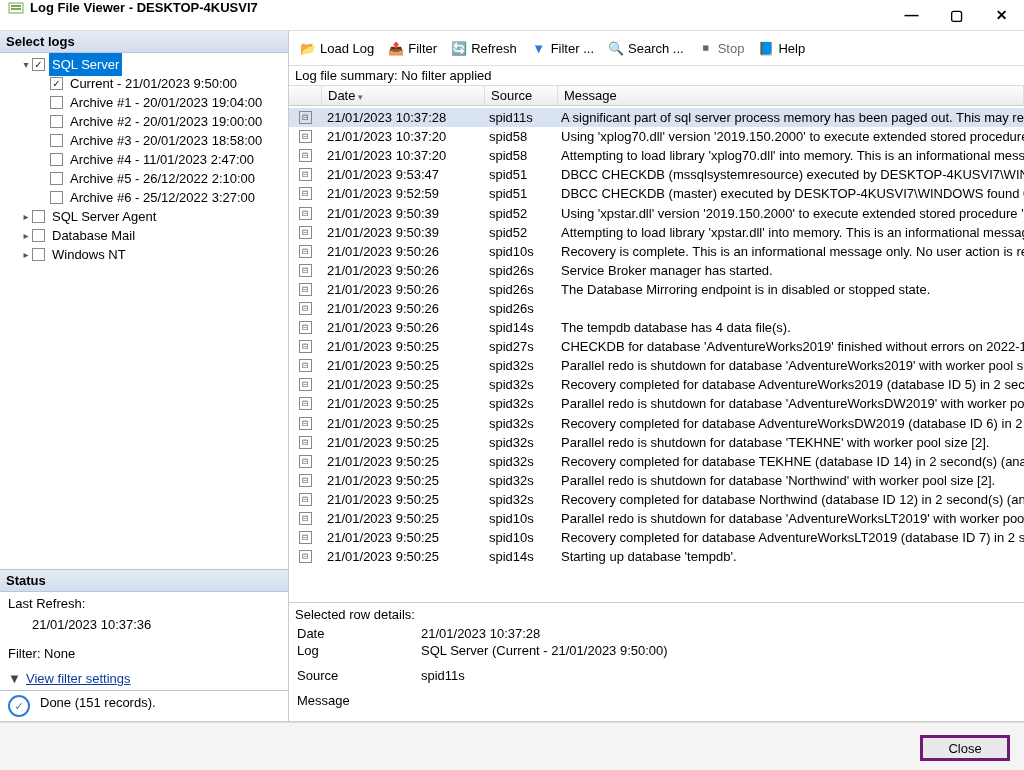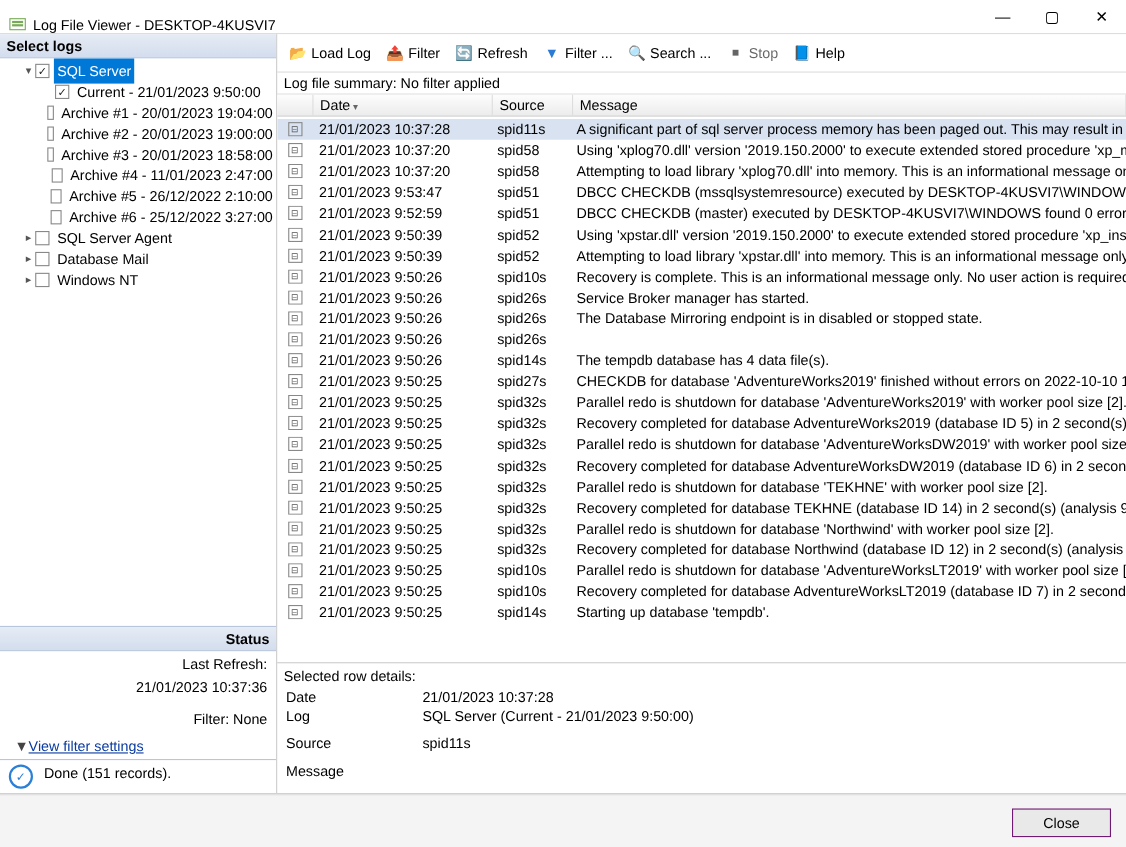--- a/index.html
+++ b/index.html
@@ -8,25 +8,26 @@
     width: 1024px;
     height: 770px;
     font-family: "Segoe UI", Tahoma, sans-serif;
     font-size: 13px;
     background: #fff;
     color: #000;
     overflow: hidden;
   }
   .titlebar {
     display: flex;
-    align-items: flex-end;
+    align-items: flex-start;
     height: 30px;
     border-bottom: 1px solid #ddd;
     background: #fff;
     padding-left: 8px;
+    font-weight: bold;
   }
   .titlebar .appicon {
     width: 16px; height: 16px;
     margin-right: 6px;
     display: inline-flex; align-items: center; justify-content: center;
   }
   .titlebar .title { font-size: 13px; }
   .titlebar .win-controls {
     margin-left: auto;
     display: flex;
@@ -35,21 +36,21 @@
     width: 45px; height: 30px;
     display: flex; align-items: center; justify-content: center;
     font-size: 14px;
   }
   .main {
     display: flex;
     height: 690px;
     border-bottom: 1px solid #ccc;
   }
   .left-pane {
-    width: 252px;
+    width: 289px;
     display: flex;
     flex-direction: column;
     border-right: 1px solid #ccc;
     box-sizing: border-box;
   }
   .section-header {
     font-weight: bold;
     font-size: 13px;
     padding: 3px 6px;
     background: linear-gradient(#e6ecf5, #d3dded);
@@ -86,21 +87,20 @@
   .tree-row .label { padding: 4px 3px; }
   .tree-row.selected .label {
     background: #0078d7;
     color: #fff;
   }
   .indent1 { padding-left: 20px; }
   .indent2 { padding-left: 38px; }
 
   .status-section, .progress-section {
     border-top: 1px solid #b7c5dd;
-    text-align: right;
   }
   .status-body, .progress-body {
     padding: 4px 8px;
     font-size: 13px;
   }
   .status-body .line { margin-bottom: 6px; }
   .refresh-time { margin-left: 24px; margin-bottom: 10px;}
   .filter-link {
     display: flex; align-items: center;
     margin-top: 10px;
@@ -236,21 +236,21 @@
     display: flex;
     align-items: center;
     justify-content: flex-end;
     padding: 0 14px;
     background: #f4f4f4;
     border-top: 1px solid #ddd;
   }
   .footer button {
     width: 90px; height: 26px;
     background: #e9e9e9;
-    border: 1px solid #701a75;
+    border: 3px solid #701a75;
     font-family: inherit;
     font-size: 13px;
   }
 </style>
 </head>
 <body>
 
 <div class="titlebar">
   <span class="appicon">
     <svg width="16" height="16">

